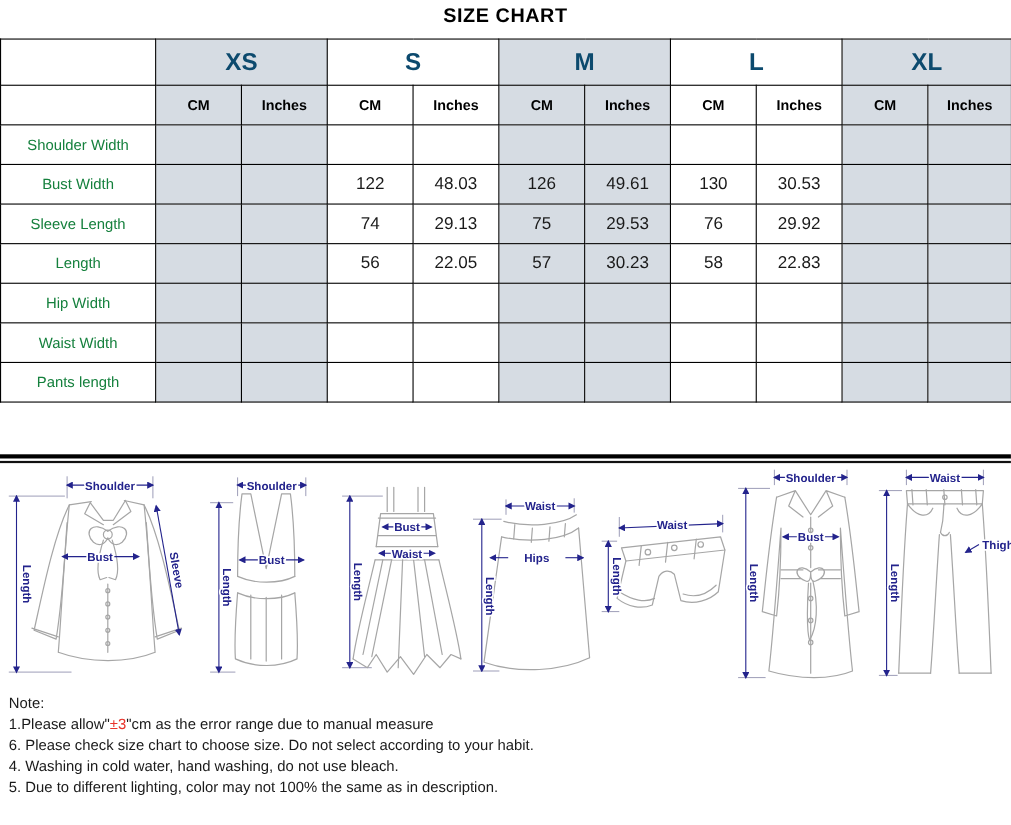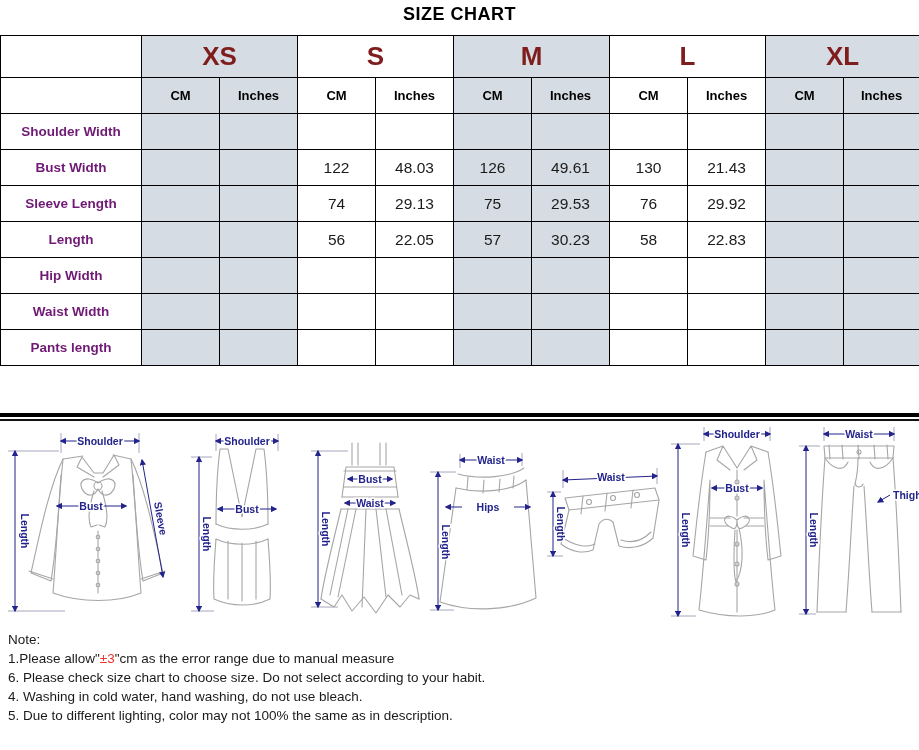--- a/index.html
+++ b/index.html
@@ -7,23 +7,23 @@
   .page{position:relative;width:919px;height:546px;padding-left:11px;}
 
   .title{position:absolute;top:4px;left:0;width:919px;text-align:center;
          font-size:18px;font-weight:bold;letter-spacing:.5px;color:#000;}
 
   table.size-chart{position:absolute;top:35px;left:0;width:919px;border-collapse:collapse;table-layout:fixed;}
   table.size-chart td{border:1px solid #000;text-align:center;vertical-align:middle;padding:0;overflow:hidden;}
   tr.size-row td{height:41px;}
   tr.unit-row td{height:35px;}
   tr.data-row td{height:35px;}
-  td.size{font-size:26px;font-weight:bold;color:#7f1d1d;}
+  td.size{font-size:22px;font-weight:bold;color:#0c4a6e;}
   td.unit{font-size:13px;font-weight:bold;color:#000;}
-  td.rl{font-size:13.5px;color:#701a75;font-weight:bold;}
+  td.rl{font-size:13.5px;color:#15803d;}
   td.val{font-size:15.5px;color:#1a1a1a;}
   td.sh{background:#d6dce3;}
 
   .measure-heading{position:absolute;top:388px;left:8px;font-size:18px;font-weight:bold;color:#1f1f7e;}
   .divider{position:absolute;top:413px;left:0;width:919px;}
   .divider .thick{height:4px;background:#000;}
   .divider .gap{height:2px;background:#fff;}
   .divider .thin{height:2px;background:#111;}
 
   .figures{position:absolute;top:424px;left:0;width:919px;height:200px;}
@@ -105,21 +105,21 @@
       </tr>
       <tr class="data-row">
         <td class="rl">Bust Width</td>
         <td class="val sh"></td>
         <td class="val sh"></td>
         <td class="val">122</td>
         <td class="val">48.03</td>
         <td class="val sh">126</td>
         <td class="val sh">49.61</td>
         <td class="val">130</td>
-        <td class="val">21.43</td>
+        <td class="val">30.53</td>
         <td class="val sh"></td>
         <td class="val sh"></td>
       </tr>
       <tr class="data-row">
         <td class="rl">Sleeve Length</td>
         <td class="val sh"></td>
         <td class="val sh"></td>
         <td class="val">74</td>
         <td class="val">29.13</td>
         <td class="val sh">75</td>

